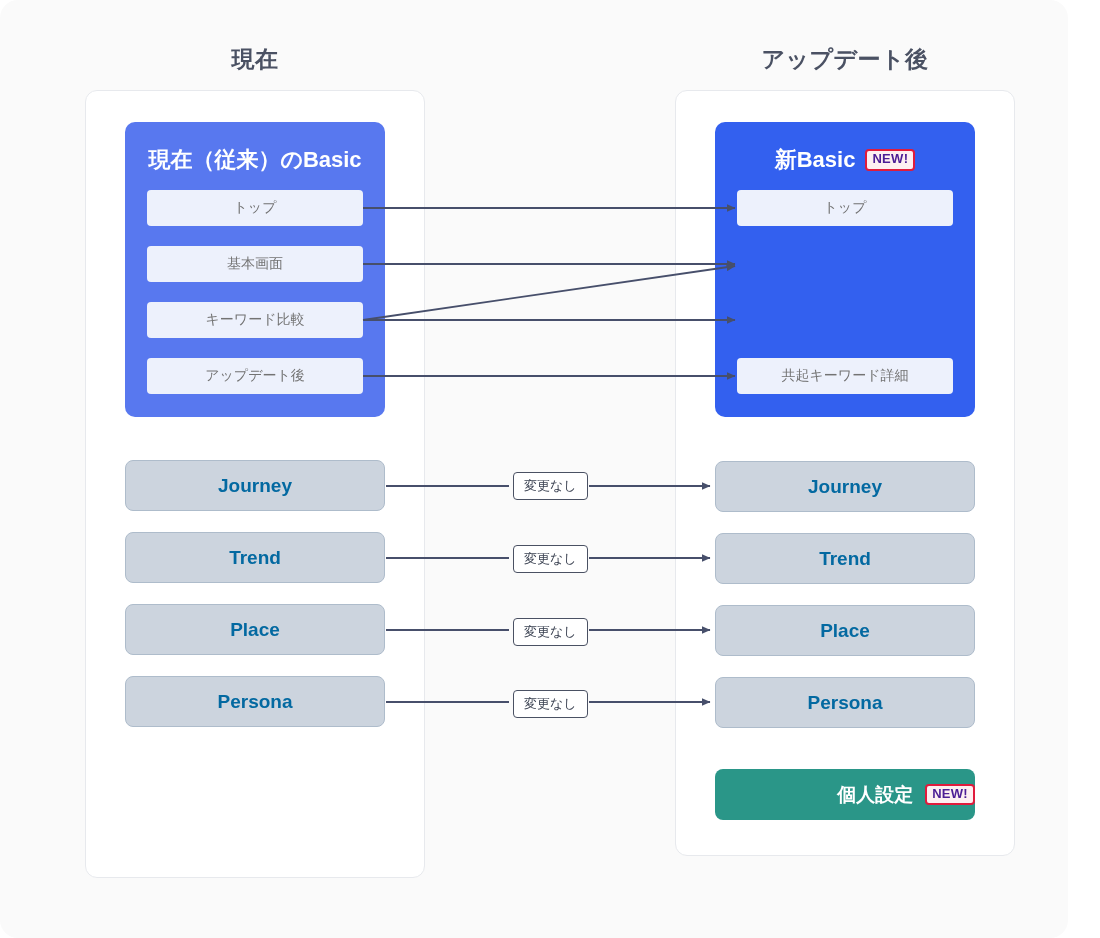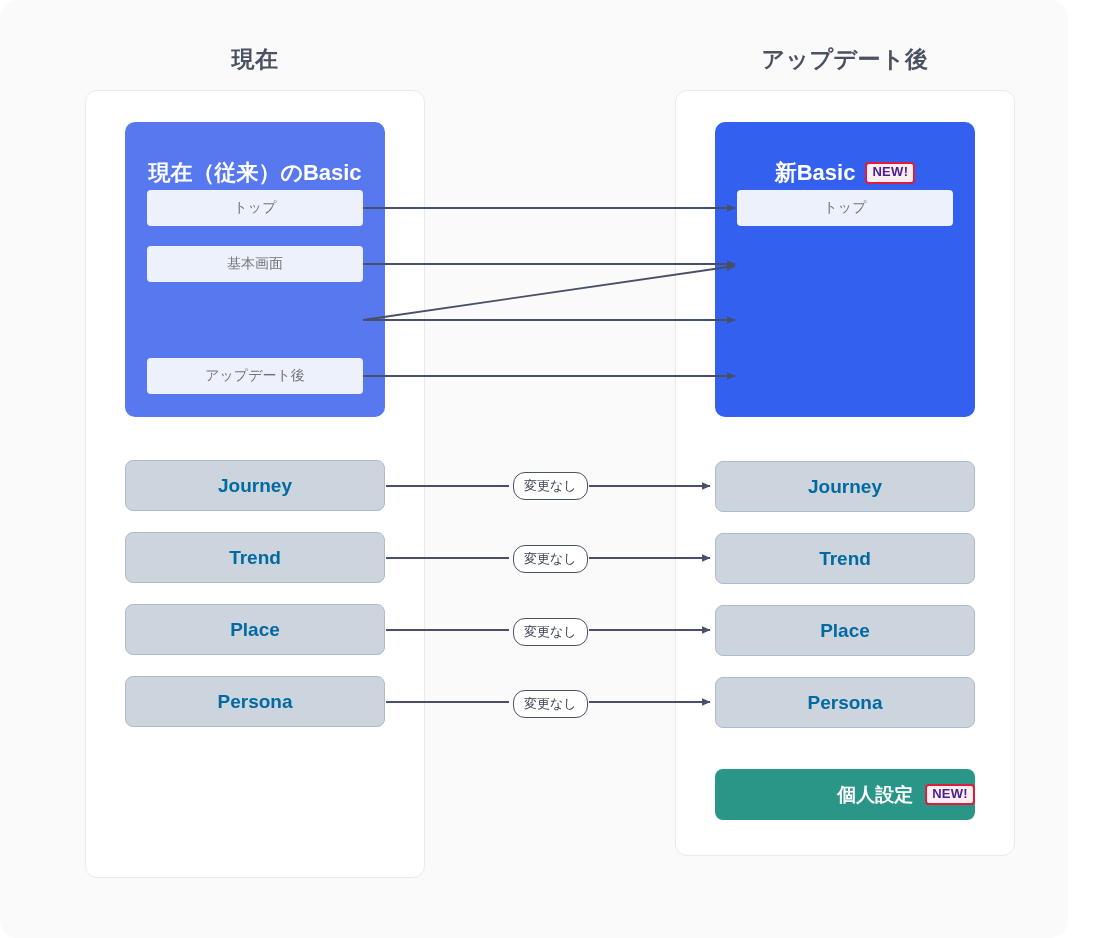--- a/index.html
+++ b/index.html
@@ -38,21 +38,21 @@
     border-radius: 12px;
     box-sizing: border-box;
   }
   #panel-left  { left: 85px;  top: 90px; width: 340px; height: 788px; }
   #panel-right { left: 675px; top: 90px; width: 340px; height: 766px; }
 
   .blue-card {
     position: absolute;
     border-radius: 10px;
     box-sizing: border-box;
-    padding: 18px;
+    padding: 5px;
   }
   #card-left  { left: 125px; top: 122px; width: 260px; height: 295px; background: #5878ef; }
   #card-right { left: 715px; top: 122px; width: 260px; height: 295px; background: #3360ef; }
 
   .card-title {
     width: 100%;
     text-align: center;
     color: #ffffff;
     font-size: 22px;
     font-weight: bold;
@@ -129,21 +129,21 @@
     font-weight: bold;
     box-sizing: border-box;
   }
 
   .edge-label {
     position: absolute;
     height: 28px;
     padding: 0 10px;
     background: #ffffff;
     border: 1.6px solid #4a5163;
-    border-radius: 12px;
+    border-radius: 4px;
     display: flex;
     align-items: center;
     justify-content: center;
     font-size: 13px;
     color: #3b4252;
     box-sizing: border-box;
     white-space: nowrap;
   }
 
   svg.arrows {
@@ -165,29 +165,31 @@
 
   <div class="panel" id="panel-left"></div>
   <div class="panel" id="panel-right"></div>
 
   <div class="blue-card" id="card-left">
     <div class="card-title">
       <span class="card-title-text">現在（従来）のBasic</span>
     </div>
     <div class="card-item" style="top:68px">トップ</div>
     <div class="card-item" style="top:124px">基本画面</div>
+    <div class="card-item" style="top:180px">キーワード比較</div>
     <div class="card-item" style="top:236px">アップデート後</div>
   </div>
 
   <div class="blue-card" id="card-right">
     <div class="card-title">
       <span class="card-title-text">新Basic</span>
       <span class="new-badge">NEW!</span>
     </div>
     <div class="card-item" style="top:68px">トップ</div>
+    <div class="card-item" style="top:236px">共起キーワード詳細</div>
   </div>
 
   <div class="gray-box" style="left:125px; top:460px">Journey</div>
   <div class="gray-box" style="left:125px; top:532px">Trend</div>
   <div class="gray-box" style="left:125px; top:604px">Place</div>
   <div class="gray-box" style="left:125px; top:676px">Persona</div>
 
   <div class="gray-box" style="left:715px; top:461px">Journey</div>
   <div class="gray-box" style="left:715px; top:533px">Trend</div>
   <div class="gray-box" style="left:715px; top:605px">Place</div>

